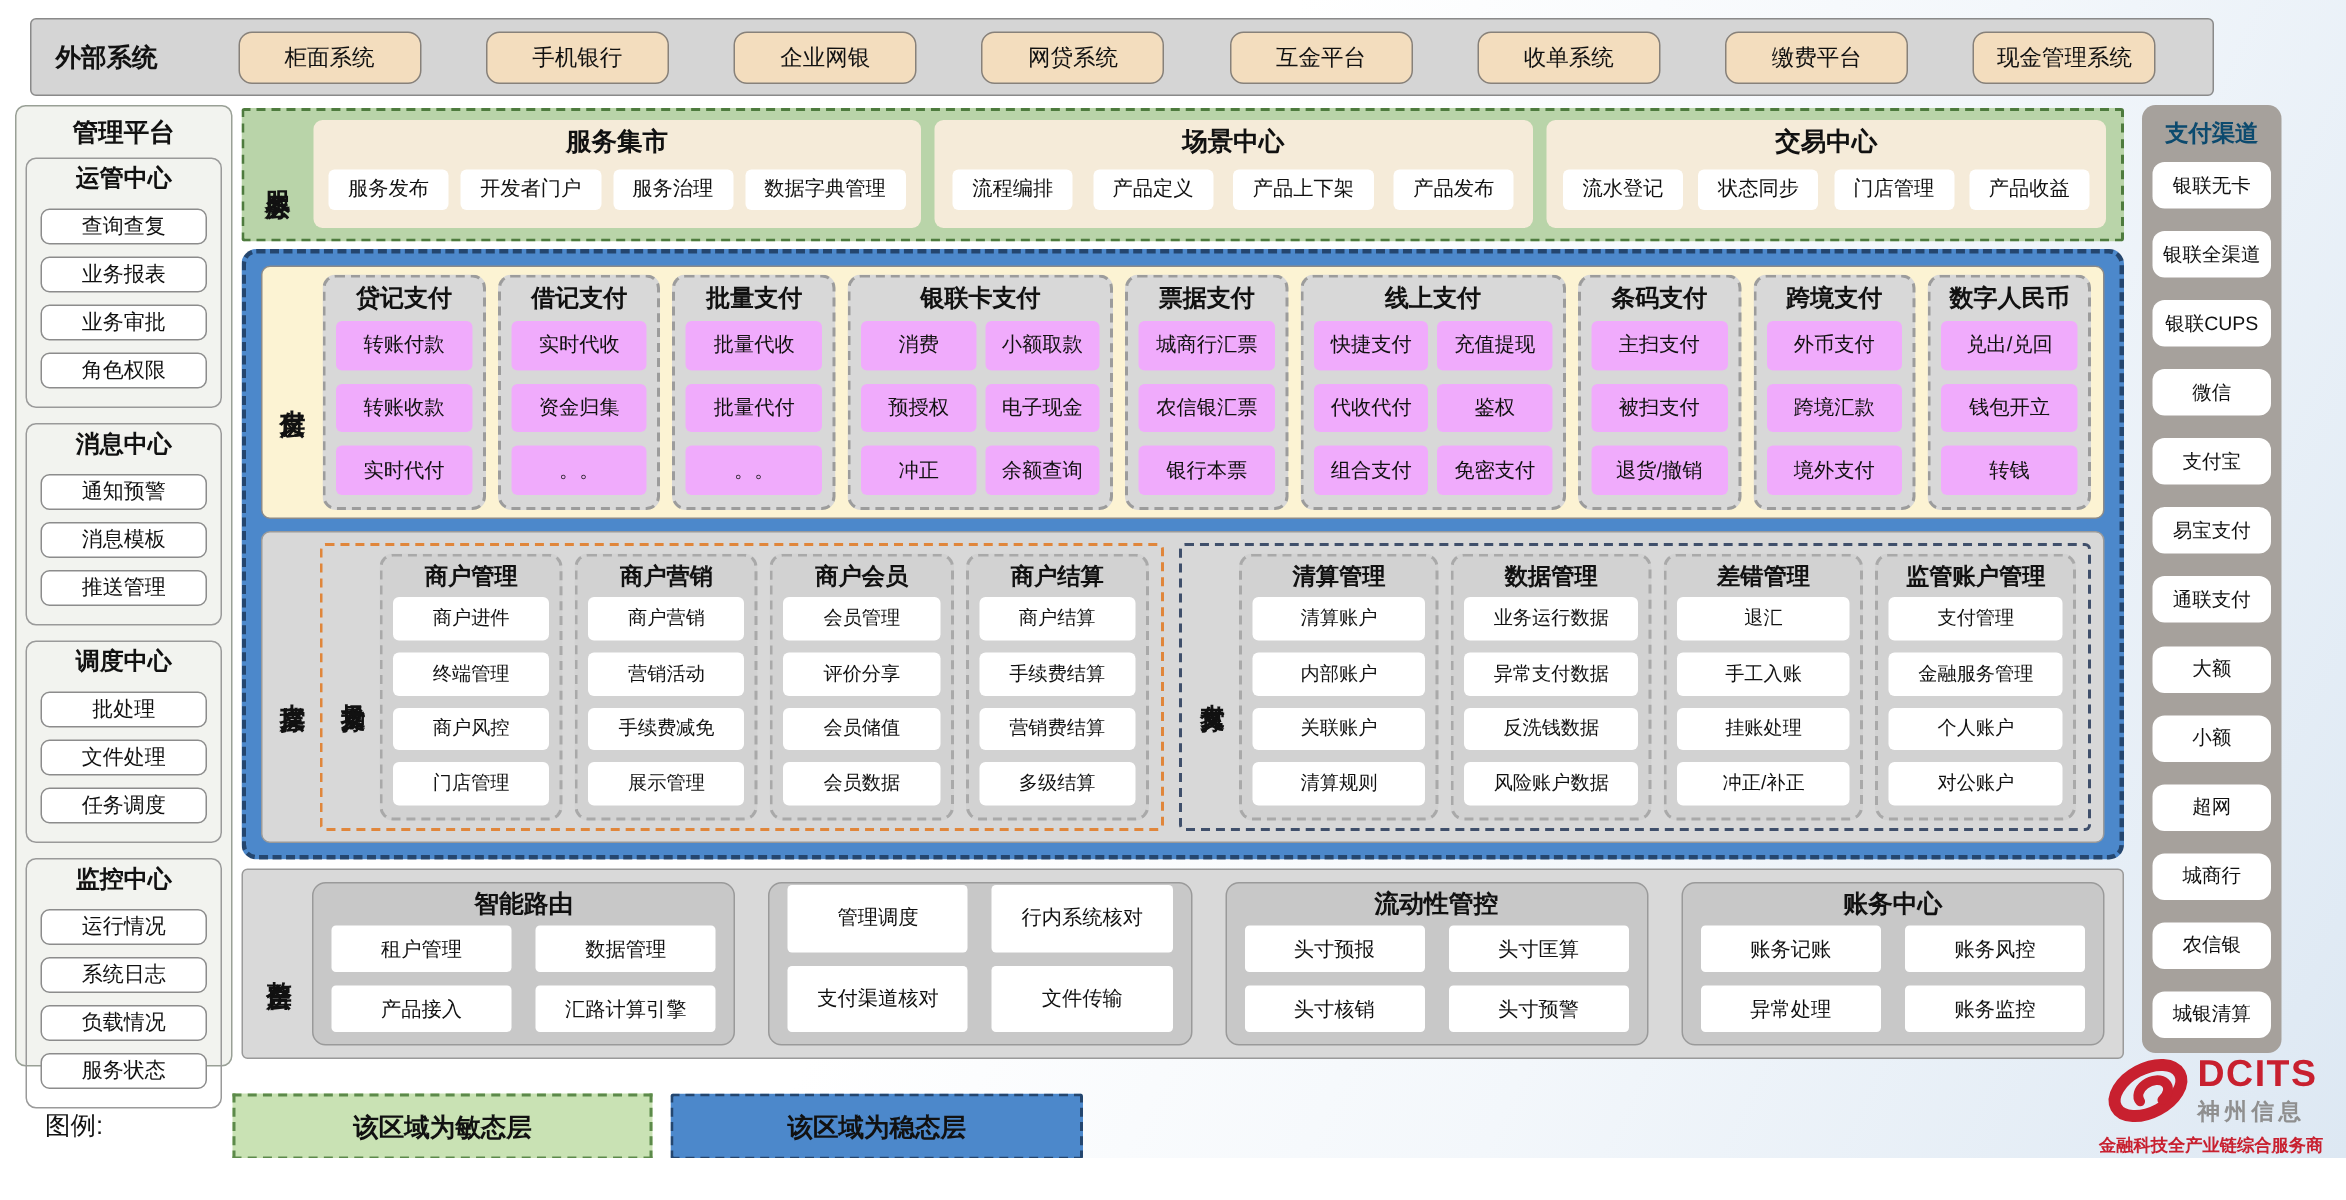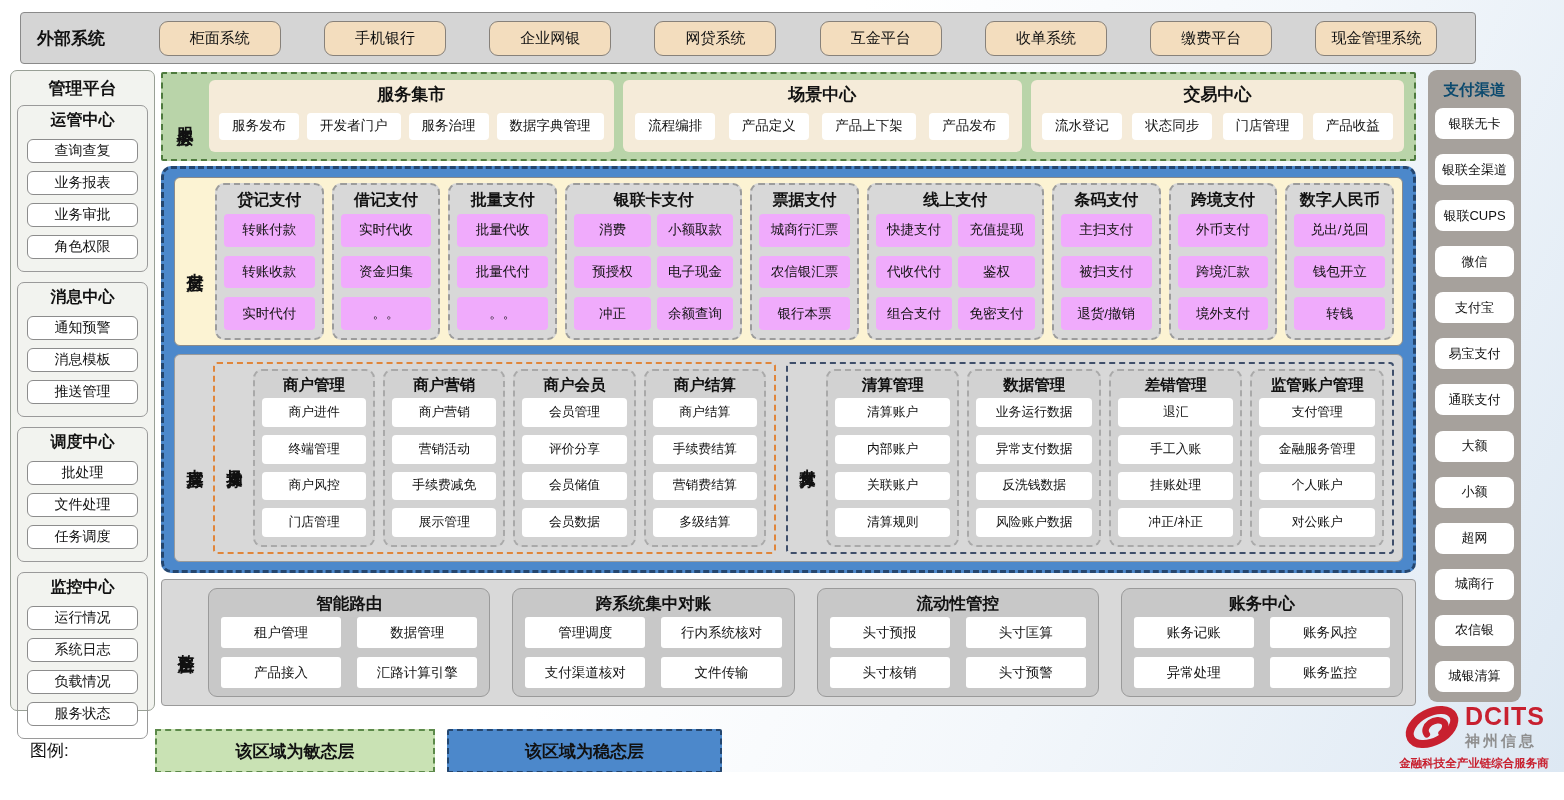--- a/index.html
+++ b/index.html
@@ -385,21 +385,20 @@
         <div class="int-mod">
           <div class="int-title">智能路由</div>
           <div class="int-grid">
             <div class="ibtn">租户管理</div>
             <div class="ibtn">数据管理</div>
             <div class="ibtn">产品接入</div>
             <div class="ibtn">汇路计算引擎</div>
           </div>
         </div>
         <div class="int-mod">
-          <div class="int-title">跨系统集中对账</div>
           <div class="int-grid">
             <div class="ibtn">管理调度</div>
             <div class="ibtn">行内系统核对</div>
             <div class="ibtn">支付渠道核对</div>
             <div class="ibtn">文件传输</div>
           </div>
         </div>
         <div class="int-mod">
           <div class="int-title">流动性管控</div>
           <div class="int-grid">

